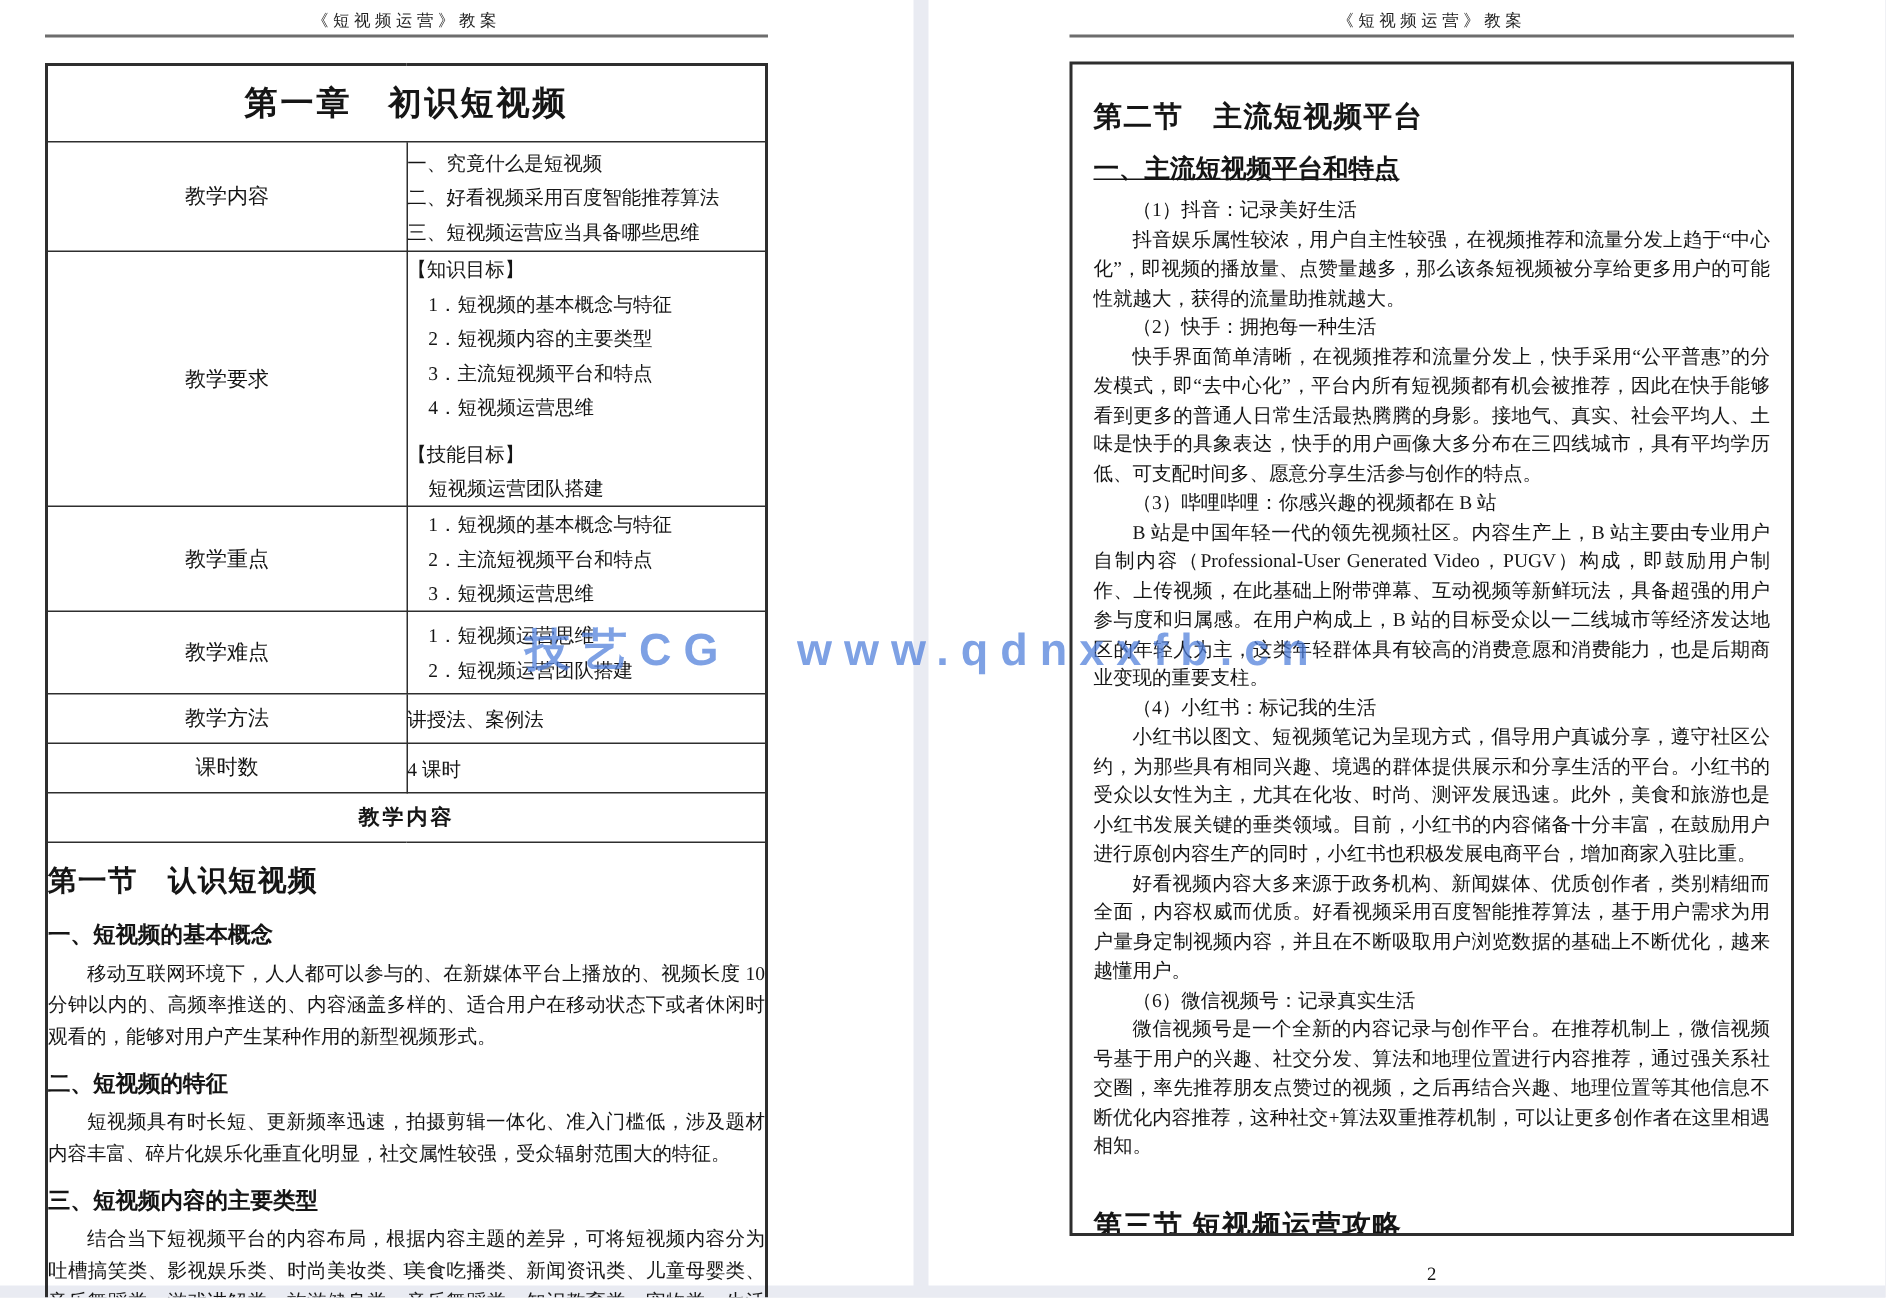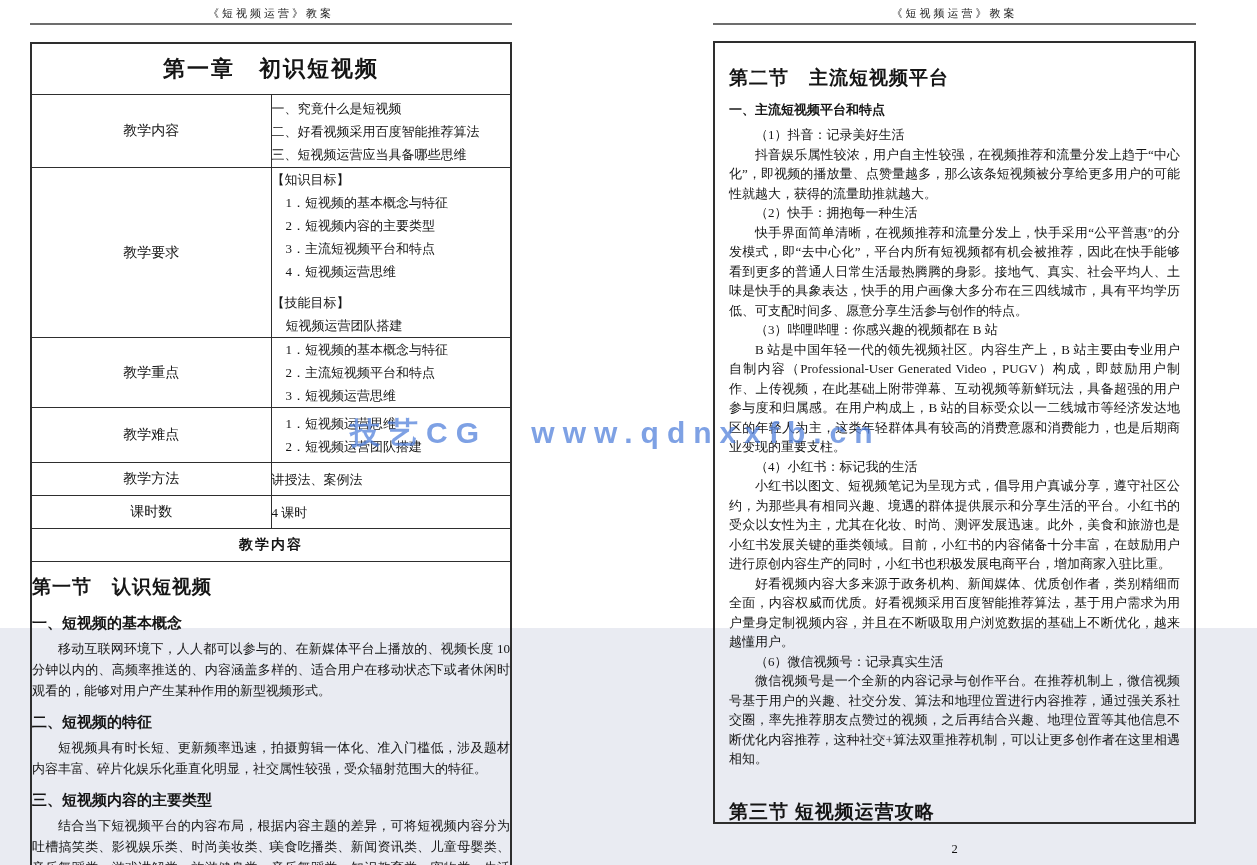--- a/index.html
+++ b/index.html
@@ -11,24 +11,23 @@
   .canvas {
     position: relative;
     width: 1257px;
     height: 865px;
     overflow: hidden;
     background: #e9ebf2;
   }
   .page {
     position: absolute;
     top: 0;
-    height: 628px;
+    height: 857px;
     background: #ffffff;
     color: #151515;
-    padding-left: 16px;
   }
   .page-left  { left: 0;     width: 609px; }
   .page-right { left: 619px; width: 638px; }
 
   .content-col {
     position: absolute;
     top: 0;
   }
   .page-left  .content-col { left: 30px; width: 482px; }
   .page-right .content-col { left: 94px; width: 483px; }
@@ -126,21 +125,21 @@
 
   
   .frame-box {
     margin-top: 16px;
     border: 2px solid #2e2e2e;
     height: 765px;
     padding: 6px 14px 8px 14px;
     overflow: hidden;
   }
   .frame-box .sec-h2 { margin: 16px 0 10px 0; }
-  .frame-box .sec-h3 { font-size: 13px; margin: 4px 0 6px 0; }
+  .frame-box .sec-h3 { font-size: 17px; margin: 4px 0 6px 0; text-decoration: underline; }
   .plat-title {
     font-size: 13px;
     line-height: 19.5px;
     padding-left: 26px;
     margin: 0;
   }
   .plat-p {
     font-size: 13px;
     line-height: 19.5px;
     text-indent: 2em;

